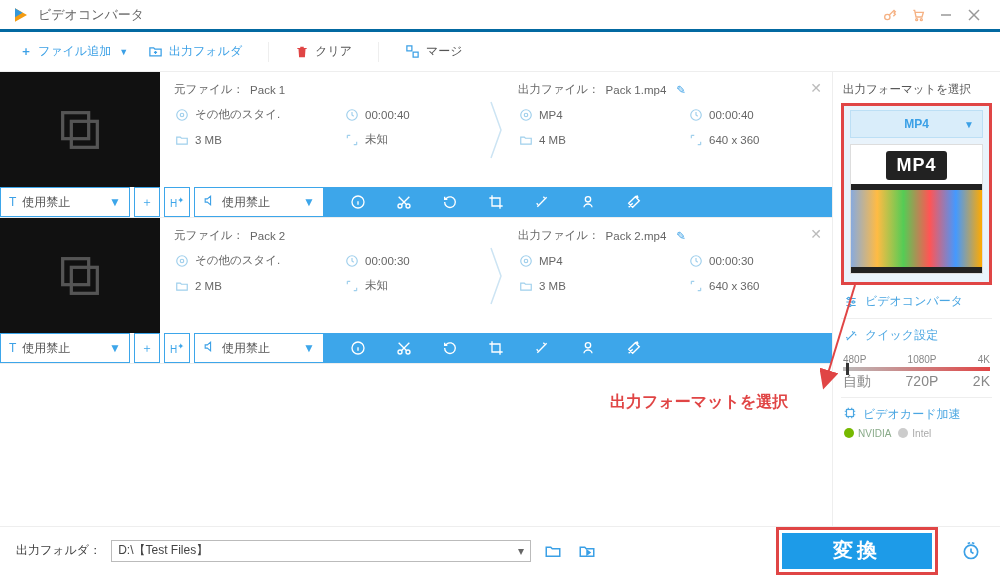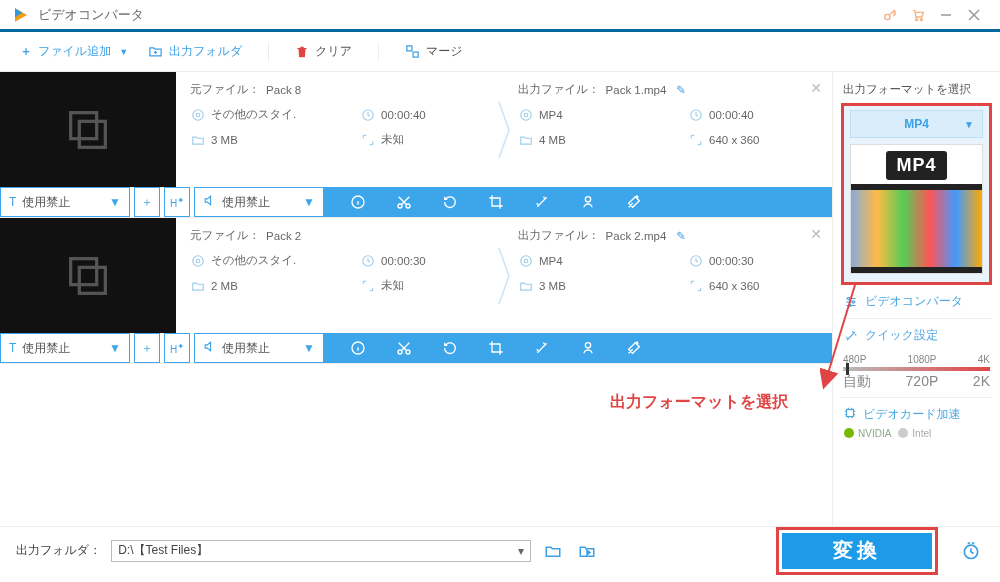--- a/index.html
+++ b/index.html
@@ -22,21 +22,21 @@
 
 .main { display: flex; height: calc(100% - 40px - 40px - 48px); }
 .list { flex: 1; overflow-y: auto; }
 .sidebar { width: 168px; border-left: 1px solid #eee; padding: 6px 8px 6px 8px; position: relative; }
 
 
 .item { border-bottom: 1px solid #eee; }
 .item-body { display: flex; height: 115px; }
 .thumb { width: 176px; background: #111; display: flex; align-items: center; justify-content: center; }
 .thumb svg { width: 52px; height: 52px; }
-.info { flex: 1; display: flex; position: relative; }
+.info { flex: 1; display: flex; position: relative; gap: 16px; }
 .info-col { flex: 1; padding: 10px 14px; display: flex; flex-direction: column; gap: 10px; font-size: 11.5px; color: #666; }
 .info-row { display: flex; align-items: center; gap: 6px; }
 .info-grid { display: flex; gap: 40px; }
 .info-cell { display: flex; align-items: center; gap: 6px; min-width: 130px; }
 .ico { width: 15px; height: 15px; display: inline-flex; align-items: center; justify-content: center; color: #9fcfec; flex-shrink: 0; }
 .arrow-mid { position: absolute; left: 50%; top: 0; bottom: 0; width: 22px; margin-left: -11px; display: flex; align-items: center; justify-content: center; }
 .close-x { position: absolute; right: 10px; top: 8px; color: #bbb; cursor: pointer; font-size: 14px; }
 .edit-pen { color: #3ba0e6; cursor: pointer; margin-left: 4px; }
 
 
@@ -162,21 +162,21 @@
     <div class="thumb">
       <svg viewBox="0 0 24 24" fill="none" stroke="#555" stroke-width="1.5">
               <rect x="4" y="4" width="12" height="12"></rect>
               <rect x="8" y="8" width="12" height="12"></rect>
             </svg>
     </div>
     <div class="info">
       <div class="info-col">
         <div class="info-row">
                 <span>元ファイル：</span>
-                <span>Pack 8</span>
+                <span>Pack 1</span>
               </div>
         <div class="info-grid">
           <div class="info-cell">
                   <span class="ico">
                     <svg width="14" height="14" viewBox="0 0 24 24" stroke="#9fcfec" fill="none" stroke-width="2">
                       <circle cx="12" cy="12" r="9"></circle>
                       <circle cx="12" cy="12" r="3"></circle>
                     </svg>
                   </span>
                   <span>その他のスタイ.</span>

